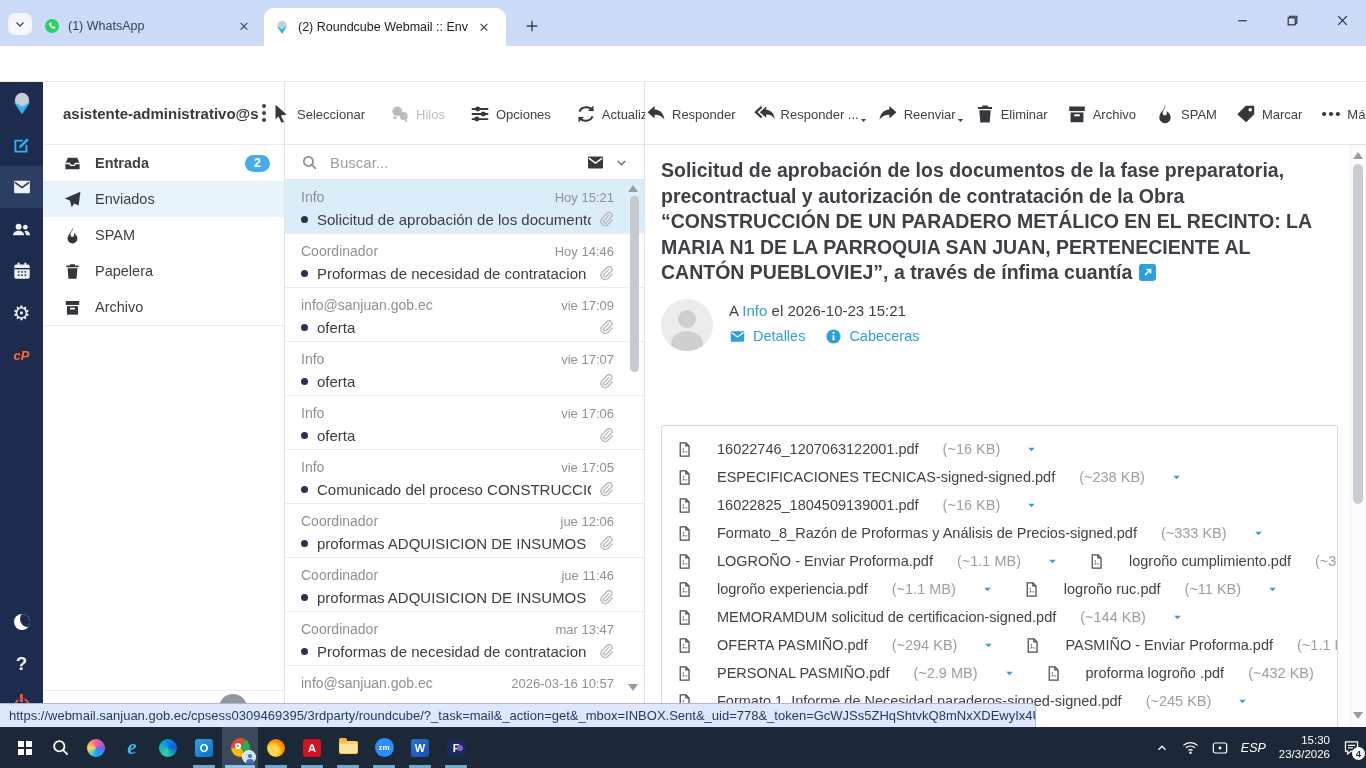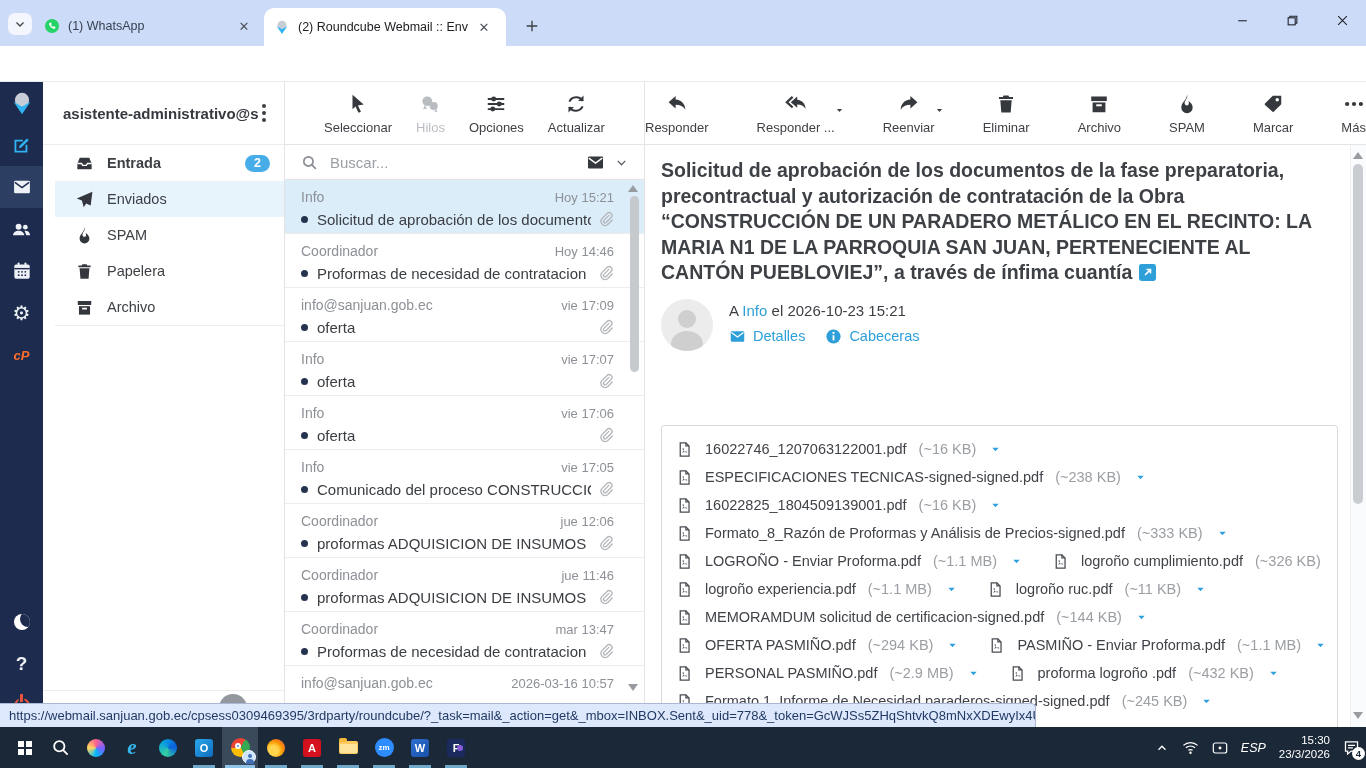--- a/index.html
+++ b/index.html
@@ -49,34 +49,34 @@
   .moon::after{content:"";position:absolute;left:6px;top:-3px;width:16px;height:16px;border-radius:50%;background:#1c2b4e;}
   .power{width:16px;height:16px;border:2.5px solid #e5533d;border-radius:50%;position:relative;}
   .power::after{content:"";position:absolute;left:4.5px;top:-6px;width:2.5px;height:8px;background:#e5533d;box-shadow:0 0 0 1.5px #1c2b4e;}
 
   
   .folderscol{position:absolute;left:43px;top:0;width:242px;bottom:0;background:#fff;border-right:1px solid #e3e3e3;}
   .acct{height:63px;display:flex;align-items:center;padding:0 14px 0 20px;border-bottom:1px solid #ececec;}
   .acct-mail{flex:1;font-size:15px;font-weight:700;color:#36393f;white-space:nowrap;overflow:hidden;}
   .acct-menu{display:flex;flex-direction:column;gap:3px;padding:4px;}
   .acct-menu i{width:4px;height:4px;border-radius:50%;background:#3c3f45;}
-  .folderlist{border-bottom:1px solid #ececec;margin-left:12px;}
+  .folderlist{border-bottom:1px solid #ececec;}
   .folder{height:36px;display:flex;align-items:center;padding:0 14px 0 20px;color:#3d4045;font-size:14.5px;}
   .folder .f-icon{width:19px;height:19px;margin-right:13px;color:#33363c;flex:none;}
   .folder.selected{background:#e7f4fc;}
   .folder.boldname .f-label{font-weight:700;}
   .f-label{flex:1;white-space:nowrap;overflow:hidden;}
   .f-badge{background:#47ade8;color:#fff;font-size:12.5px;font-weight:700;padding:1.5px 9px;border-radius:10px;}
   .fabstub{position:absolute;left:176px;top:612px;width:28px;height:28px;border-radius:50%;background:#93989e;}
   .folderscol::after{content:"";position:absolute;left:0;right:0;top:608px;border-top:1px solid #ececec;}
 
   
   .listcol{position:absolute;left:285px;top:0;width:360px;bottom:0;background:#fff;border-right:1px solid #e3e3e3;}
   .ltoolbar{height:63px;display:flex;align-items:center;justify-content:center;gap:24px;border-bottom:1px solid #e4e4e4;padding-top:2px;}
-  .tbtn{position:relative;display:flex;flex-direction:column;align-items:center;gap:5px;color:#3e4146;font-size:13px;white-space:nowrap;}
+  .tbtn{position:relative;display:flex;flex-direction:row;align-items:center;gap:5px;color:#3e4146;font-size:13px;white-space:nowrap;}
   .tbtn .t-ico{width:22px;height:22px;color:#35383d;display:flex;align-items:center;justify-content:center;}
   .tbtn.disabled,.tbtn.disabled .t-ico{color:#b9bdc2;}
   .tbtn .caret{position:absolute;right:-9px;top:13px;color:#3e4146;}
   .searchrow{height:35px;display:flex;align-items:center;gap:10px;padding:0 16px;border-bottom:1px solid #e4e4e4;}
   .searchrow input{border:none;outline:none;flex:1;font-size:15px;color:#202124;font-family:inherit;background:transparent;}
   .searchrow input::placeholder{color:#9aa0a6;}
   .msgs{position:relative;}
   .msg{height:54px;padding:9px 30px 0 16px;border-bottom:1px solid #ededed;position:relative;}
   .msg.selected{background:#dcedfa;}
   .m-l1{display:flex;align-items:baseline;font-size:13.5px;color:#8d9096;}
@@ -109,21 +109,21 @@
   .avatar{width:52px;height:52px;border-radius:50%;background:#ececec;position:relative;overflow:hidden;flex:none;}
   .avatar::before{content:"";position:absolute;left:17px;top:11px;width:18px;height:18px;border-radius:50%;background:#cfcfcf;}
   .avatar::after{content:"";position:absolute;left:10px;top:32px;width:32px;height:26px;border-radius:50%;background:#cfcfcf;}
   .s-l1{font-size:15px;color:#3c3f44;margin-top:3px;}
   .s-l1 .lnk{color:#2e9fd9;}
   .s-l2{display:flex;gap:20px;margin-top:9px;font-size:14.5px;}
   .s-act{display:flex;align-items:center;gap:7px;color:#2e9fd9;}
   .attachbox{position:absolute;left:16px;right:12px;top:280px;bottom:-20px;border:1px solid #d9d9d9;border-radius:3px;
     padding:9px 14px;overflow:hidden;}
   .a-row{height:28px;display:flex;align-items:center;gap:30px;}
-  .a-item{display:flex;align-items:center;gap:12px;white-space:nowrap;}
+  .a-item{display:flex;align-items:center;gap:24px;white-space:nowrap;}
   .a-ico{color:#4a4d52;flex:none;}
   .a-name{font-size:14.5px;color:#404348;}
   .a-size{font-size:14.5px;color:#9b9ea3;}
   .a-caret{color:#2ea0dc;flex:none;margin-left:2px;}
 
   
   .statusbar{position:absolute;left:0;bottom:41px;width:1036px;height:24px;background:#dde8fc;border-top:1px solid #aab8d6;
     border-right:1px solid #aab8d6;border-radius:0 5px 0 0;z-index:30;display:flex;align-items:center;padding:0 9px;
     font-size:13px;color:#223a63;white-space:nowrap;overflow:hidden;}
 

